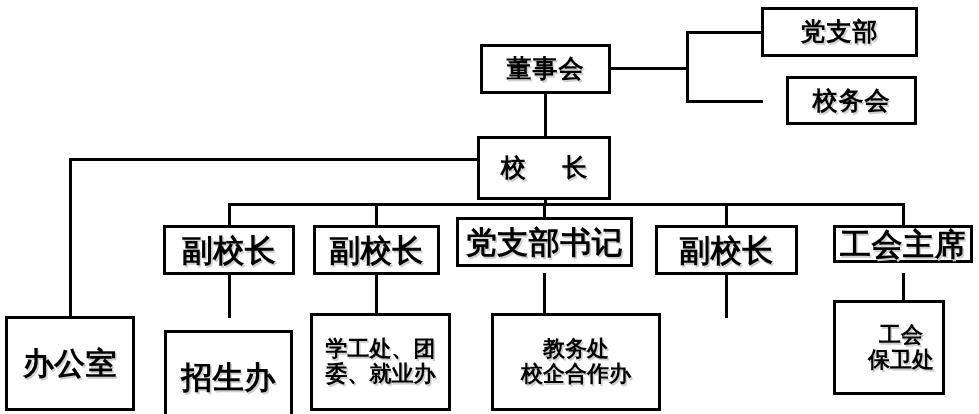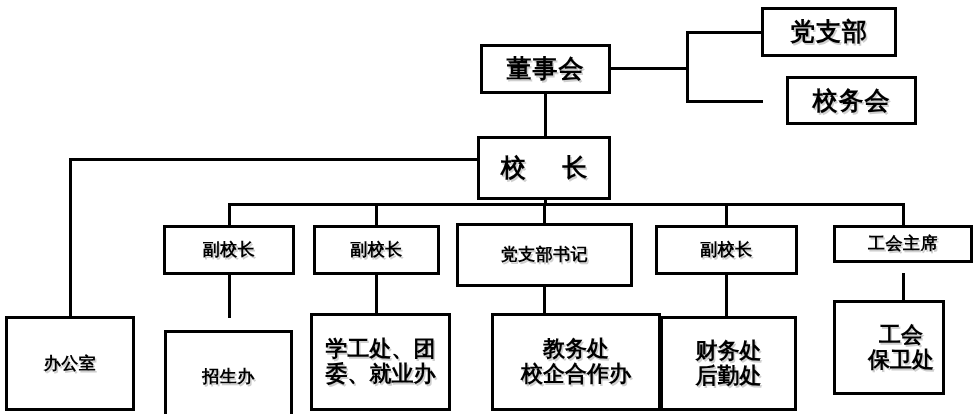--- a/index.html
+++ b/index.html
@@ -29,21 +29,21 @@
   }
   .node .line-text {
     display: block;
     white-space: nowrap;
     color: #000000;
     font-weight: 700;
     line-height: 1.12;
     text-shadow: 1.5px 1.5px 0 #cfcfcf;
   }
   .size-lg .line-text { font-size: 25px; letter-spacing: 1px; }
-  .size-md .line-text { font-size: 17px; letter-spacing: 0.5px; }
+  .size-md .line-text { font-size: 31px; letter-spacing: 0.5px; }
   .size-sm .line-text { font-size: 22px; letter-spacing: 0px; }
   .wide-gap .line-text { letter-spacing: 14px; text-indent: 14px; }
   .connector {
     position: absolute;
     background: #000000;
     z-index: 1;
   }
   .connector.h { height: 3px; }
   .connector.v { width: 3px; }
 </style>
@@ -74,41 +74,41 @@
   <div class="connector v" style="left:228px; top:273px; height:45px;"></div>
   <div class="connector v" style="left:375px; top:273px; height:42px;"></div>
   <div class="connector v" style="left:543px; top:273px; height:42px;"></div>
   <div class="connector v" style="left:725px; top:273px; height:45px;"></div>
   <div class="connector v" style="left:902px; top:273px; height:45px;"></div>
 
   <div class="node size-lg" style="left:480px; top:44px; width:131px; height:50px;">
     <span class="line-text">董事会</span>
   </div>
 
-  <div class="node size-lg" style="left:761px; top:7px; width:136px; height:50px;">
+  <div class="node size-lg" style="left:761px; top:7px; width:157px; height:50px;">
     <span class="line-text">党支部</span>
   </div>
 
   <div class="node size-lg" style="left:786px; top:76px; width:131px; height:49px;">
     <span class="line-text">校务会</span>
   </div>
 
   <div class="node size-lg wide-gap" style="left:477px; top:136px; width:134px; height:64px;">
     <span class="line-text">校 长</span>
   </div>
 
   <div class="node size-md" style="left:163px; top:225px; width:132px; height:50px;">
     <span class="line-text">副校长</span>
   </div>
 
   <div class="node size-md" style="left:313px; top:225px; width:127px; height:50px;">
     <span class="line-text">副校长</span>
   </div>
 
-  <div class="node size-md" style="left:456px; top:223px; width:177px; height:64px;align-items:center;">
+  <div class="node size-md" style="left:456px; top:217px; width:177px; height:50px;align-items:center;">
     <span class="line-text">党支部书记</span>
   </div>
 
   <div class="node size-md" style="left:655px; top:225px; width:143px; height:50px;">
     <span class="line-text">副校长</span>
   </div>
 
   <div class="node size-md" style="left:833px; top:225px; width:140px; height:38px;">
     <span class="line-text">工会主席</span>
   </div>
@@ -124,23 +124,19 @@
   <div class="node size-sm" style="left:310px; top:313px; width:141px; height:98px;">
       <span class="line-text">学工处、团</span>
       <span class="line-text">委、就业办</span>
     </div>
 
   <div class="node size-sm" style="left:460px; top:313px; width:170px; height:98px;margin-left:31px;">
       <span class="line-text">教务处</span>
       <span class="line-text">校企合作办</span>
     </div>
 
-  <div class="node size-sm" style="left:660px; top:316px; width:137px; height:95px;">
-      <span class="line-text">财务处</span>
-      <span class="line-text">后勤处</span>
-    </div>
 
   <div class="node size-sm" style="left:833px; top:300px; width:112px; height:95px;padding-left:24px;">
       <span class="line-text">工会</span>
       <span class="line-text">保卫处</span>
     </div>
 
 </div>
 
 </body></html>

